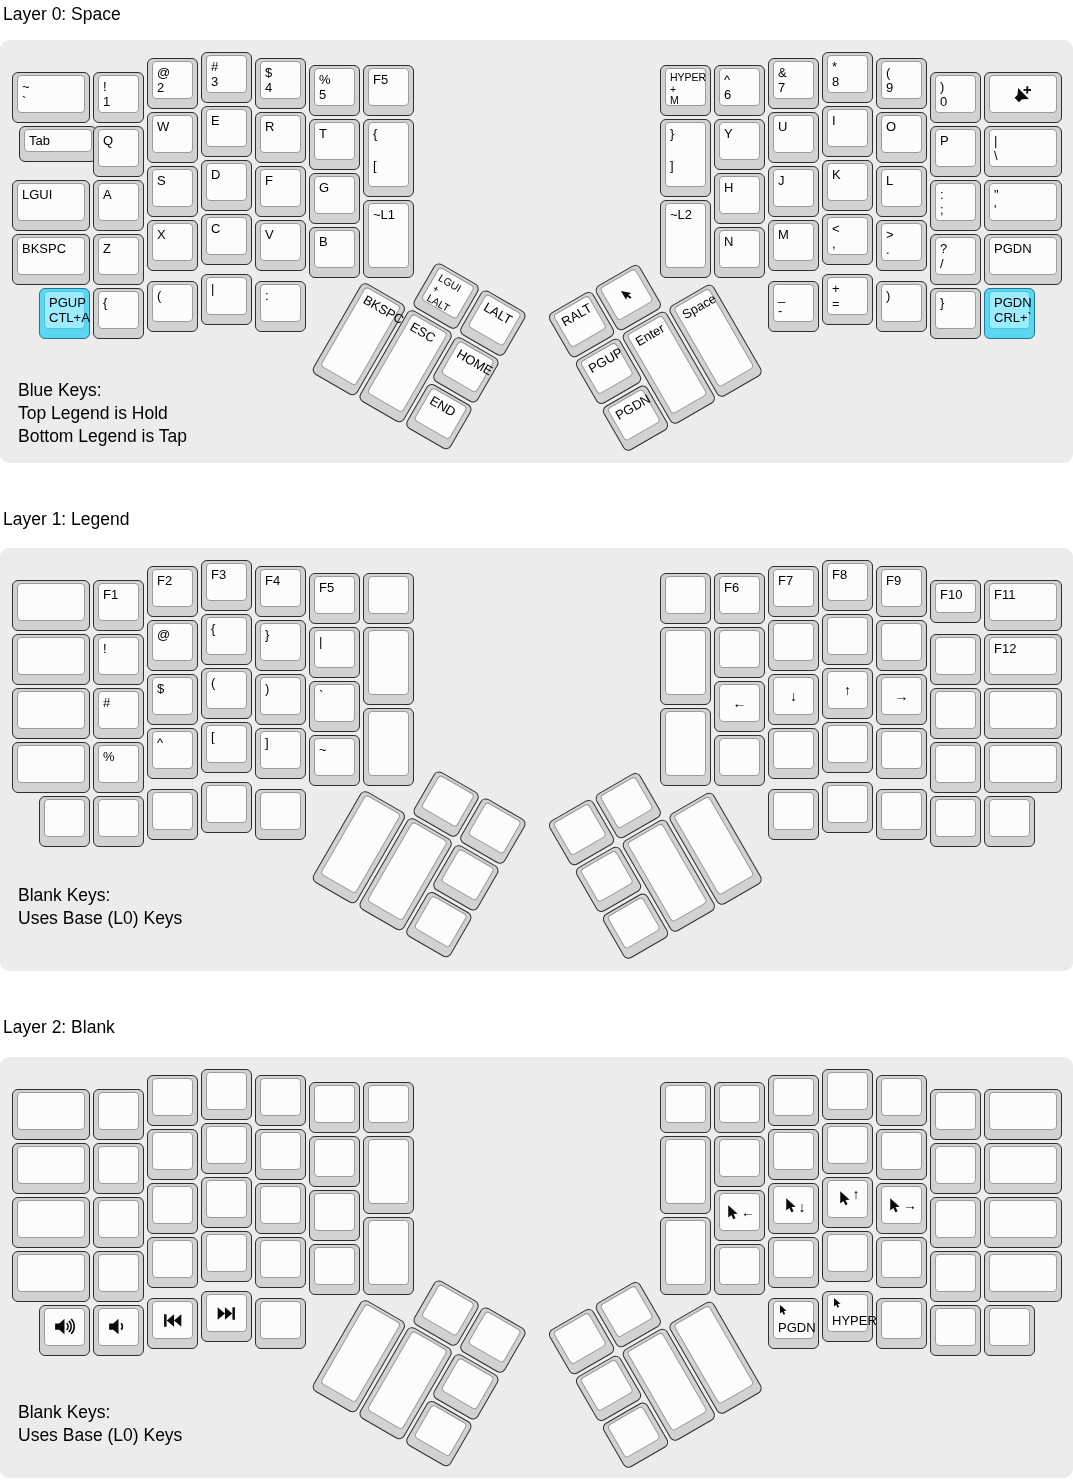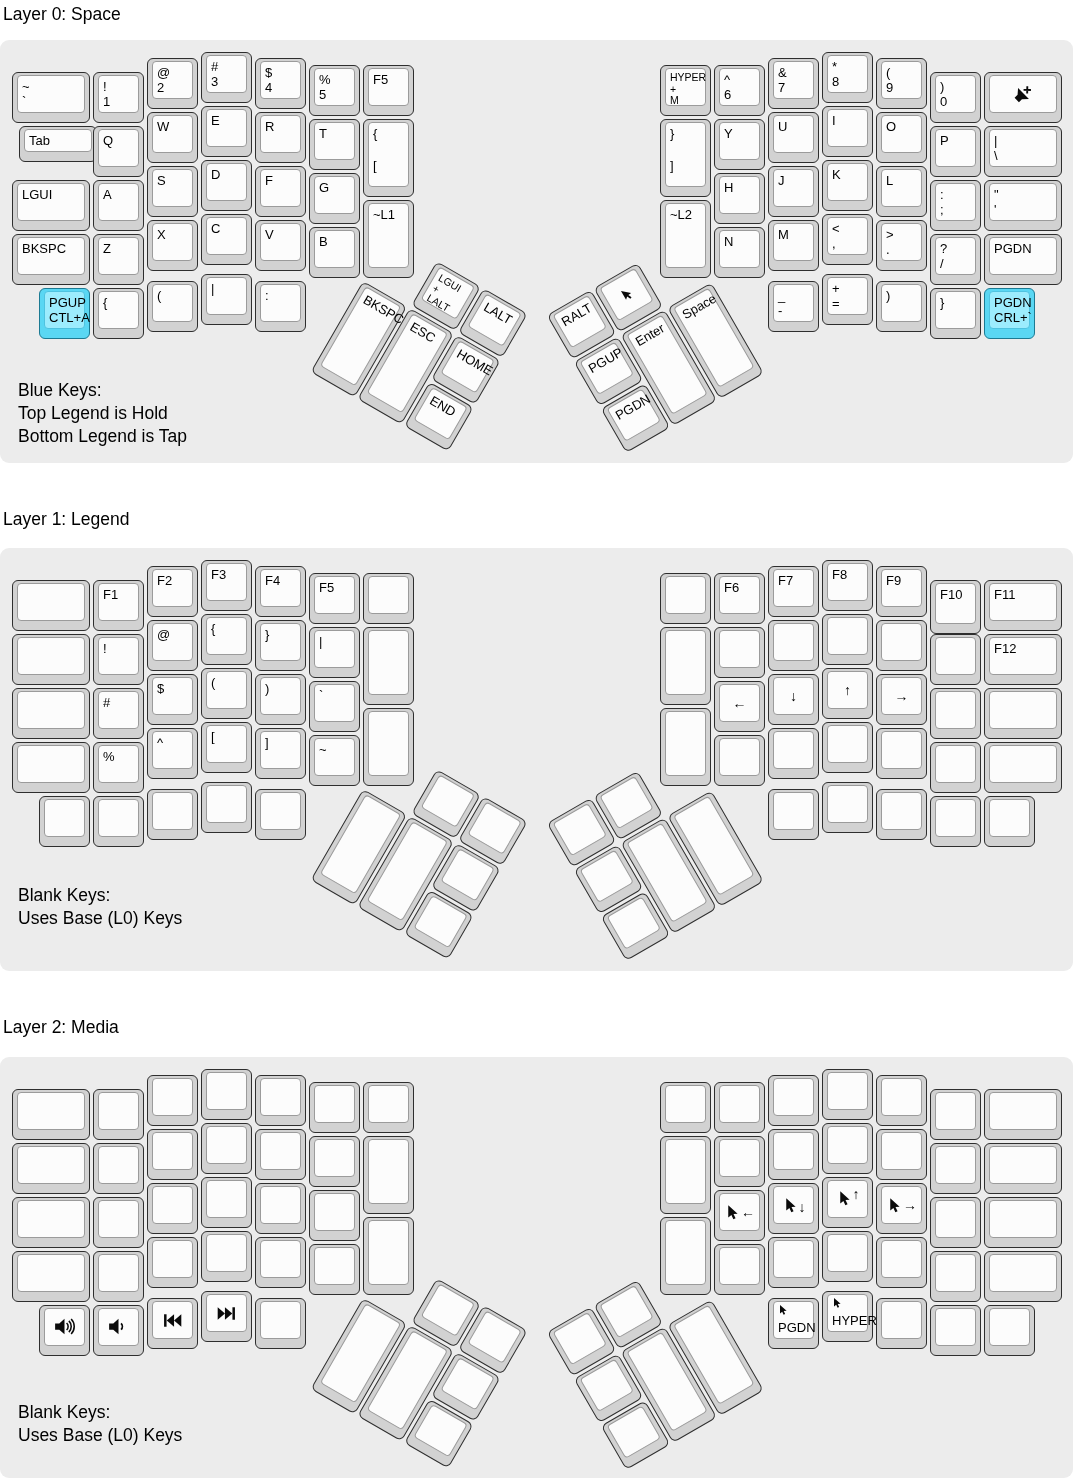--- a/index.html
+++ b/index.html
@@ -636,21 +636,21 @@
         <div class="key" style="left: 162px; top: 0px; width: 51px; height: 51px;">
           <div class="cap">
             <span class="tl">F8</span>
           </div>
         </div>
         <div class="key" style="left: 216px; top: 6.75px; width: 51px; height: 51px;">
           <div class="cap">
             <span class="tl">F9</span>
           </div>
         </div>
-        <div class="key" style="left: 270px; top: 20.25px; width: 51px; height: 54px;">
+        <div class="key" style="left: 270px; top: 20.25px; width: 51px; height: 43px;">
           <div class="cap">
             <span class="tl">F10</span>
           </div>
         </div>
         <div class="key" style="left: 324px; top: 20.25px; width: 78px; height: 51px;">
           <div class="cap">
             <span class="tl">F11</span>
           </div>
         </div>
         <div class="key" style="left: 0px; top: 67.5px; width: 51px; height: 78px;">
@@ -754,21 +754,21 @@
           <div class="cap"></div>
         </div>
         <div class="key" style="left: -108px; top: 283.5px; width: 51px; height: 51px; transform-origin: 162px -54px; transform: rotate(-30deg);">
           <div class="cap"></div>
         </div>
       </div>
     <div class="caption" style="top:336px">Blank Keys:
 Uses Base (L0) Keys</div>
   </div>
 
-  <div class="layer-header" style="top:1017px">Layer 2: Media</div>
+  <div class="layer-header" style="top:1017px">Layer 2: Blank</div>
   <div class="section" id="sec2" style="top:1057px;height:421px">
     <div class="half left" style="left:12px">
         <div class="key" style="left: 0px; top: 20.25px; width: 78px; height: 51px;">
           <div class="cap"></div>
         </div>
         <div class="key" style="left: 81px; top: 20.25px; width: 51px; height: 51px;">
           <div class="cap"></div>
         </div>
         <div class="key" style="left: 135px; top: 6.75px; width: 51px; height: 51px;">
           <div class="cap"></div>

